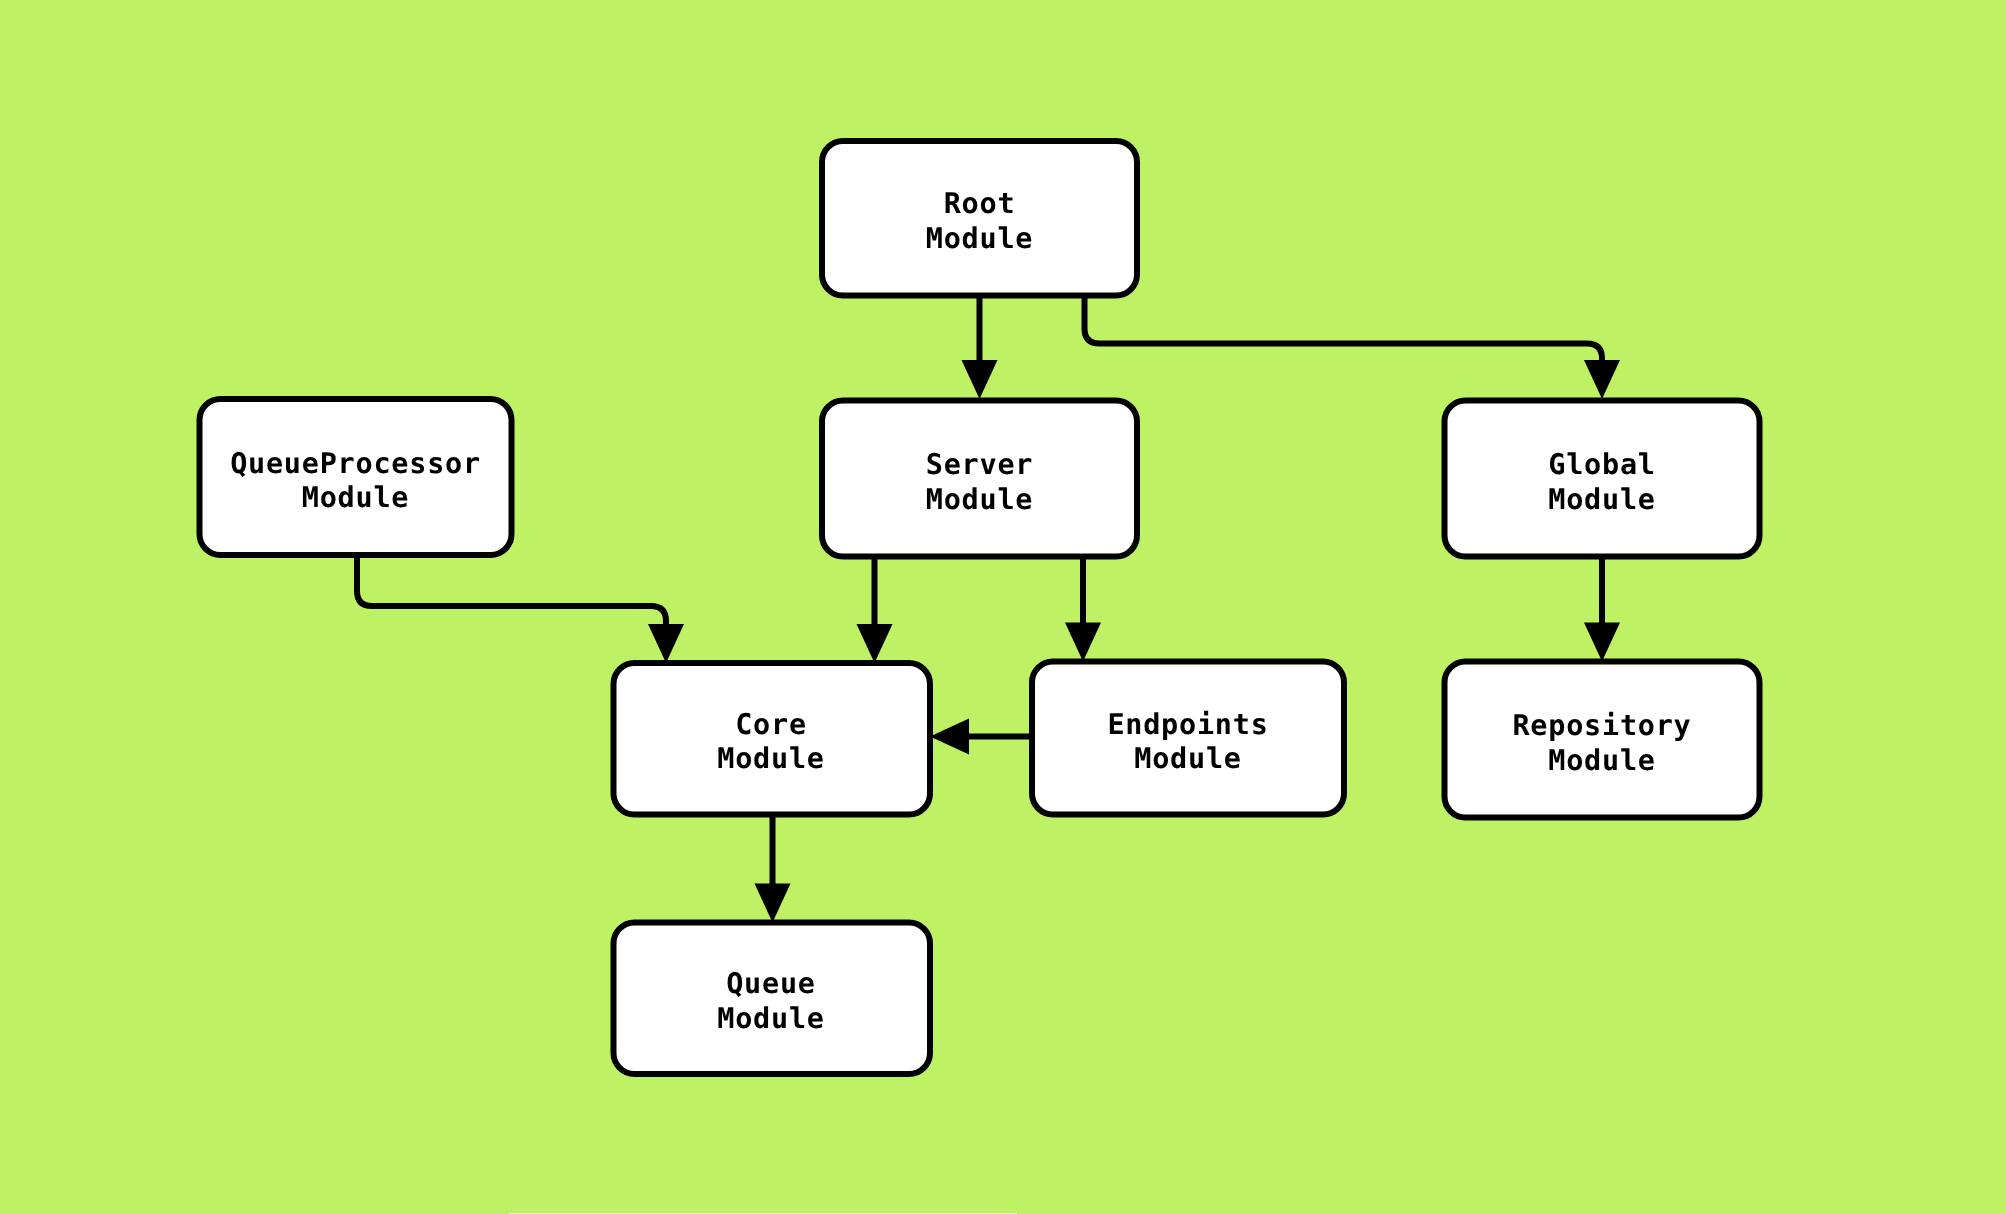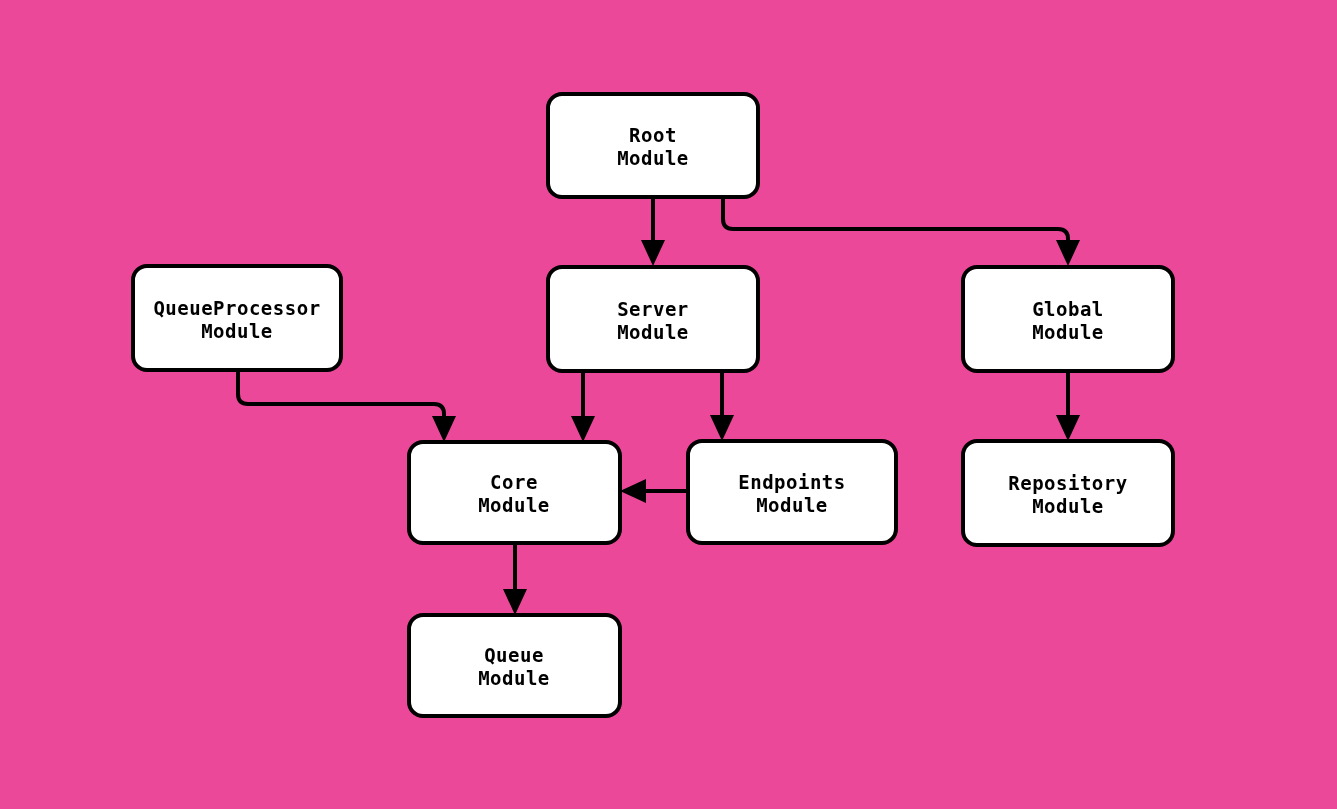--- a/index.html
+++ b/index.html
@@ -10,21 +10,21 @@
   body {
     width: 1337px;
     height: 809px;
     overflow: hidden;
     font-family: "DejaVu Sans Mono", "Liberation Mono", monospace;
   }
   #diagram-root {
     position: relative;
     width: 1337px;
     height: 809px;
-    background: #ec4899;
+    background: #bef264;
   }
   svg.diagram-canvas {
     position: absolute;
     top: 0;
     left: 0;
     width: 1337px;
     height: 809px;
     display: block;
   }
   .node-box {

